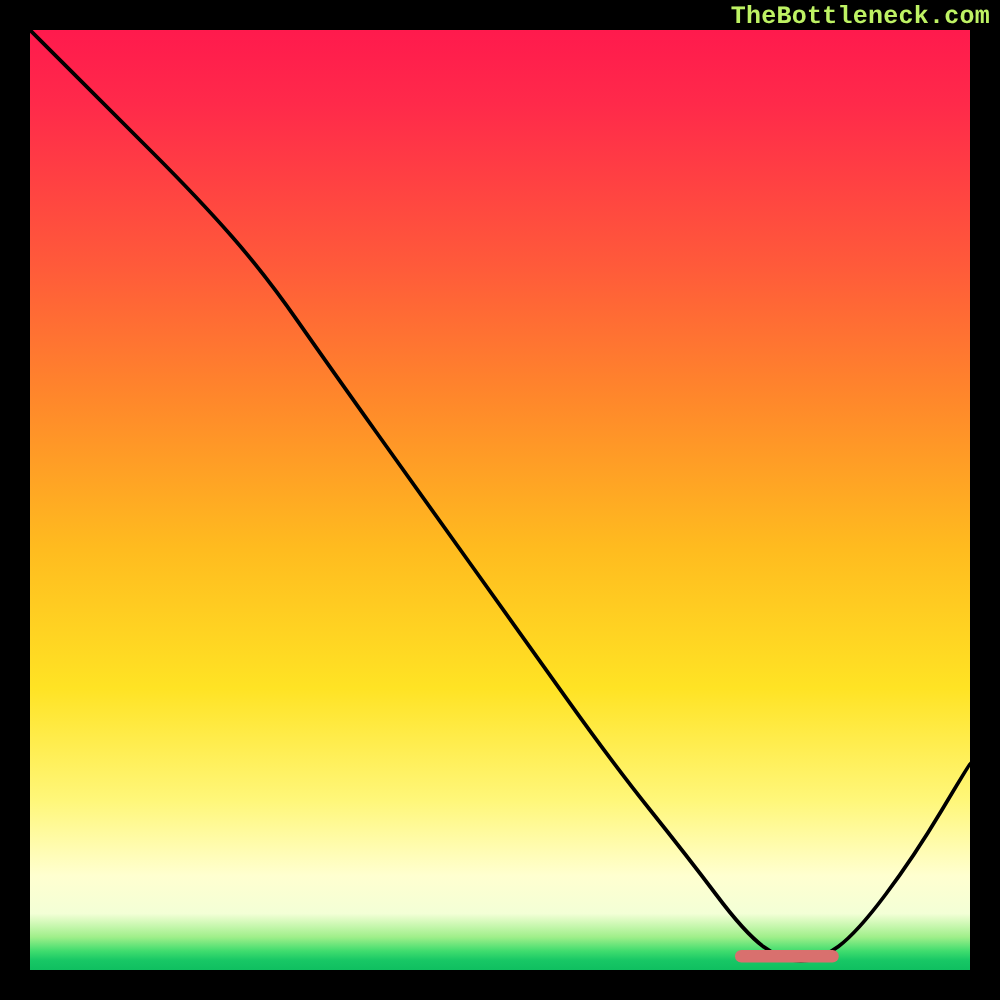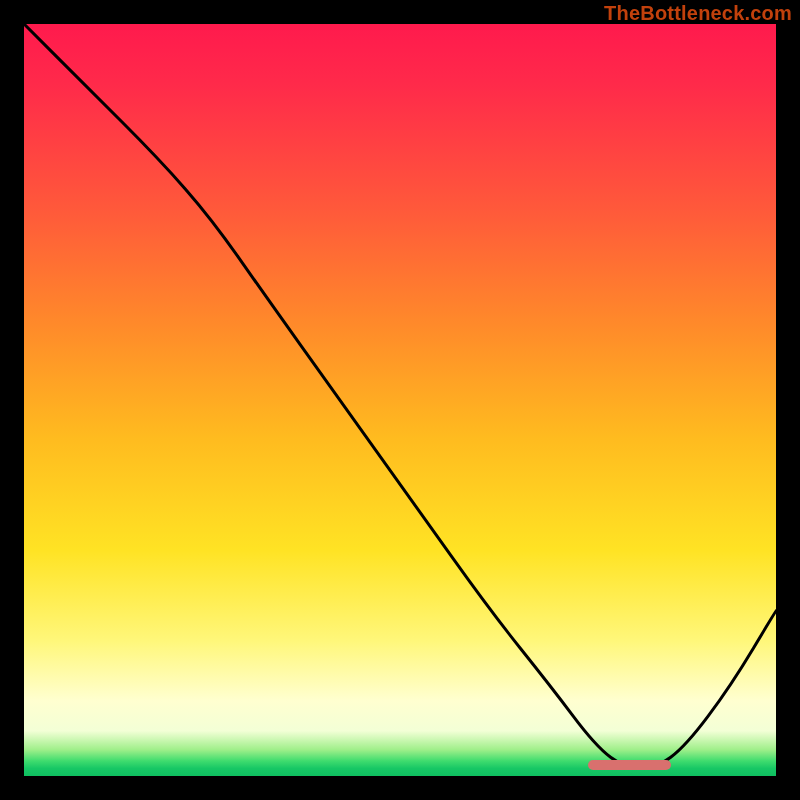--- a/index.html
+++ b/index.html
@@ -57,22 +57,22 @@
   .marker {
     position: absolute;
     height: 10px;
     border-radius: 5px;
     background: #d9706e;
   }
   .watermark {
     position: absolute;
     top: 2px;
     right: 8px;
-    color: #c2410c;
-    font-family: Liberation Sans, sans-serif;
+    color: #bef264;
+    font-family: Liberation Mono, monospace;
     font-size: 20px;
     font-weight: 600;
     letter-spacing: 0.2px;
     user-select: none;
   }
 </style>
 </head>
 <body>
 
 <div class="chart-wrap">

